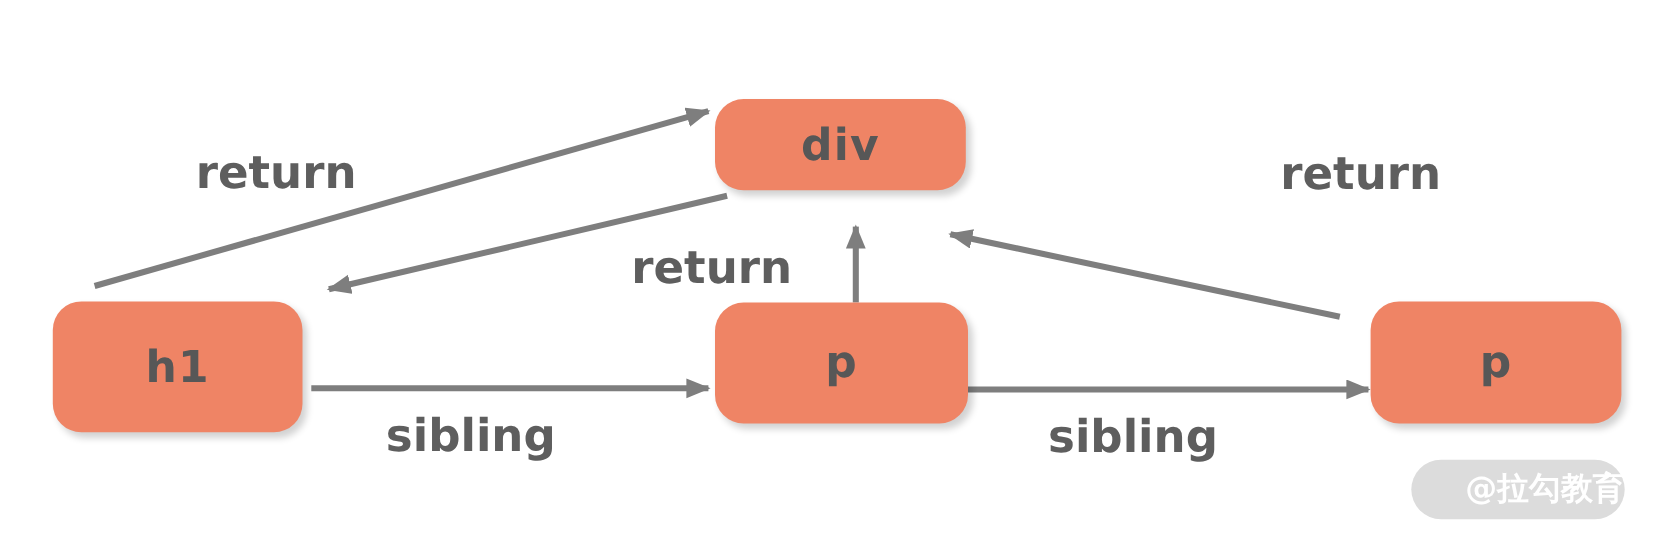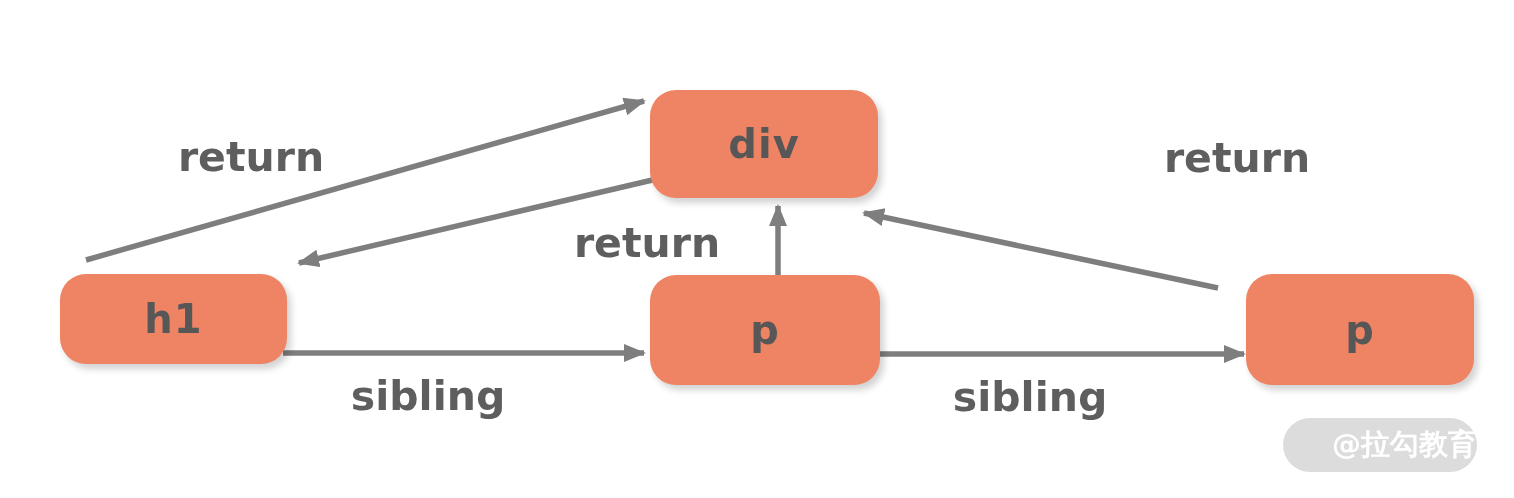--- a/index.html
+++ b/index.html
@@ -25,22 +25,22 @@
   .node{
     position:absolute;
     background:var(--node-fill);
     border-radius:26px;
     box-shadow:4px 5px 7px rgba(0,0,0,0.18);
     display:flex;align-items:center;justify-content:center;
     color:var(--node-text);
     font-size:40px;font-weight:700;
     letter-spacing:1px;
   }
-  .node-div{left:650px;top:90px;width:228px;height:108px;}
-  .node-h1{left:60px;top:274px;width:227px;height:90px;}
+  .node-div{left:650px;top:90px;width:228px;height:83px;}
+  .node-h1{left:48px;top:274px;width:227px;height:119px;}
   .node-p1{left:650px;top:275px;width:230px;height:110px;}
   .node-p2{left:1246px;top:274px;width:228px;height:111px;}
   .edge-label{
     position:absolute;
     transform:translate(-50%,-50%);
     color:var(--edge-label-text);
     font-size:41px;font-weight:700;
     white-space:nowrap;
   }
   .el-0{left:251px;top:157px;}

